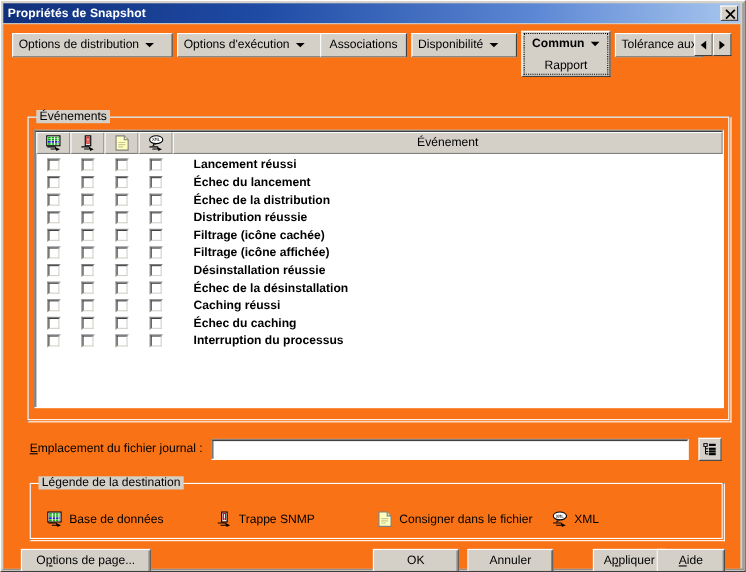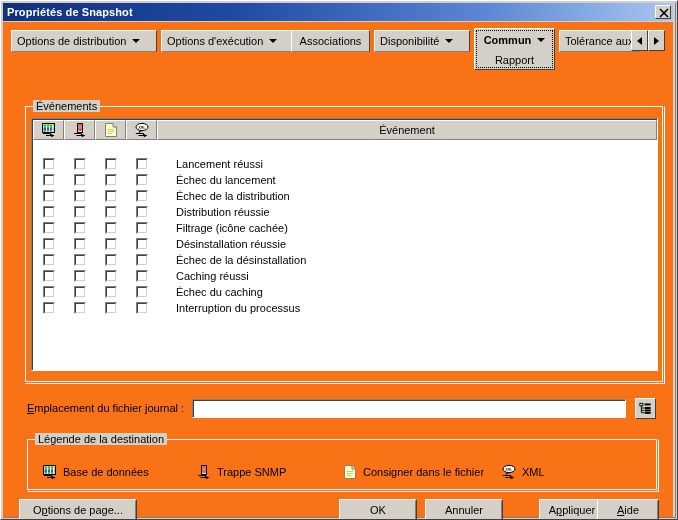--- a/index.html
+++ b/index.html
@@ -229,21 +229,21 @@
     border-bottom: 1px solid #808080;
     box-sizing: border-box;
     display: flex;
     align-items: center;
     justify-content: center;
     cursor: default;
   }
   .hcell.icon-col { width: 31px; }
   .hcell.event-col { flex: 1; font-size: 11px; }
 
-  .rows { padding-top: 16px; }
+  .rows { padding-top: 2px; font-weight: bold; }
   .erow {
     display: flex;
     align-items: center;
     height: 16px;
   }
   .cbcell {
     width: 31px;
     display: flex;
     align-items: center;
     justify-content: center;
@@ -590,20 +590,35 @@
               </div>
               <div class="cbcell">
                 <div class="cb"></div>
               </div>
               <div class="cbcell">
                 <div class="cb"></div>
               </div>
               <div class="cbcell">
                 <div class="cb"></div>
               </div>
+              <span class="elabel">Filtrage (icône affichée)</span>
+            </div>
+            <div class="erow">
+              <div class="cbcell">
+                <div class="cb"></div>
+              </div>
+              <div class="cbcell">
+                <div class="cb"></div>
+              </div>
+              <div class="cbcell">
+                <div class="cb"></div>
+              </div>
+              <div class="cbcell">
+                <div class="cb"></div>
+              </div>
               <span class="elabel">Désinstallation réussie</span>
             </div>
             <div class="erow">
               <div class="cbcell">
                 <div class="cb"></div>
               </div>
               <div class="cbcell">
                 <div class="cb"></div>
               </div>
               <div class="cbcell">

